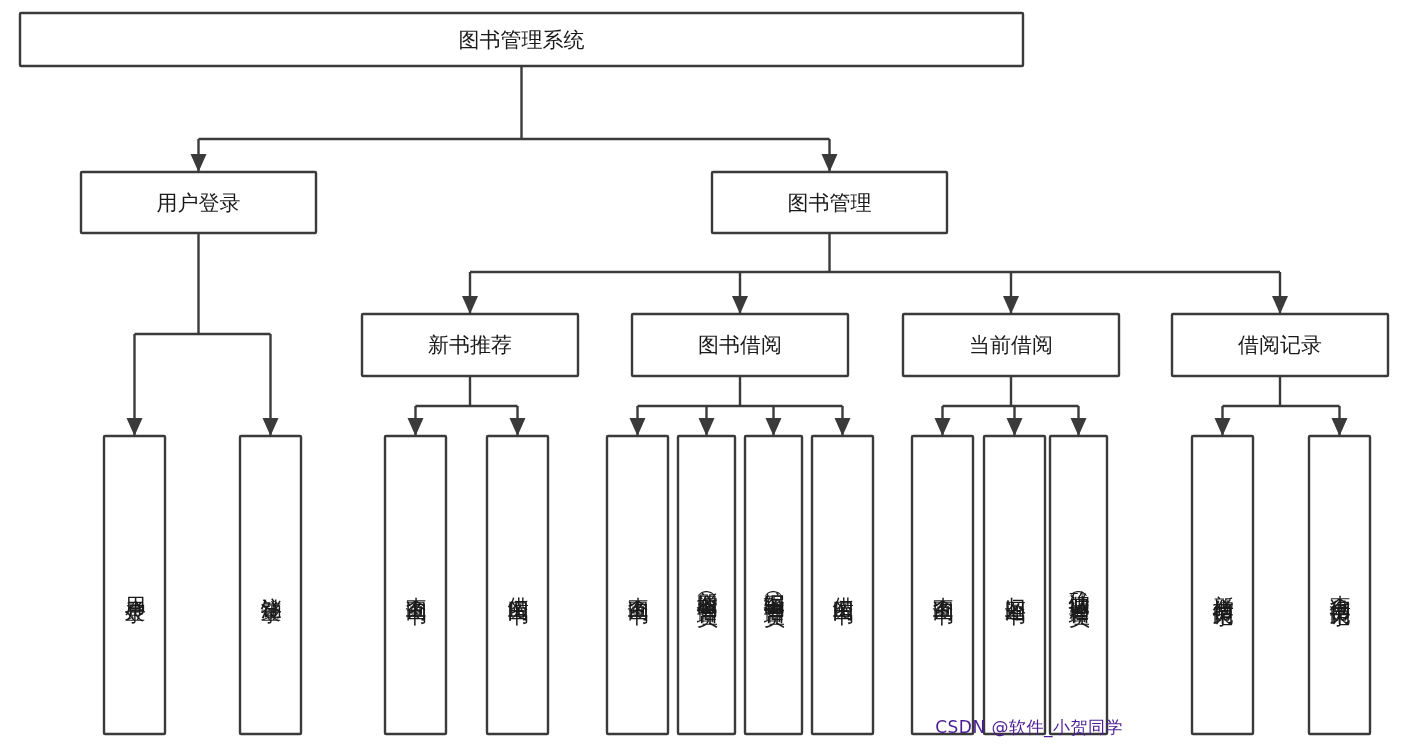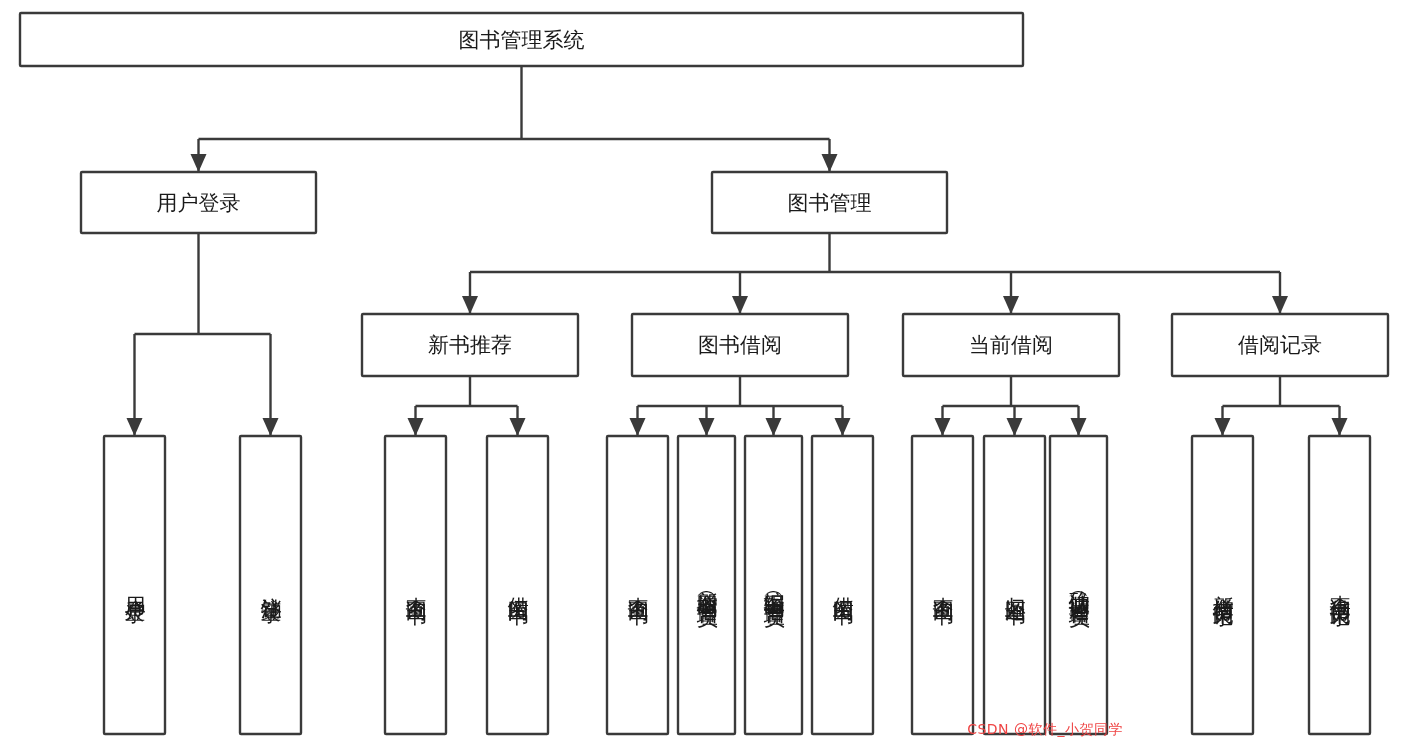--- a/index.html
+++ b/index.html
@@ -64,22 +64,22 @@
     color: #1a1a1a;
     letter-spacing: 2.5px;
     white-space: nowrap;
     text-align: center;
   }
   .watermark {
     position: absolute;
     right: 8px;
     bottom: 8px;
     font-family: "DejaVu Sans", "Liberation Sans", sans-serif;
-    font-size: 14px;
-    color: #ef4444;
+    font-size: 17px;
+    color: #4c1d95;
     letter-spacing: 0.5px;
     white-space: nowrap;
   }
 </style>
 </head>
 <body>
 
 <div id="diagram-root">
 
   <svg class="canvas" viewBox="0 0 1405 747">

